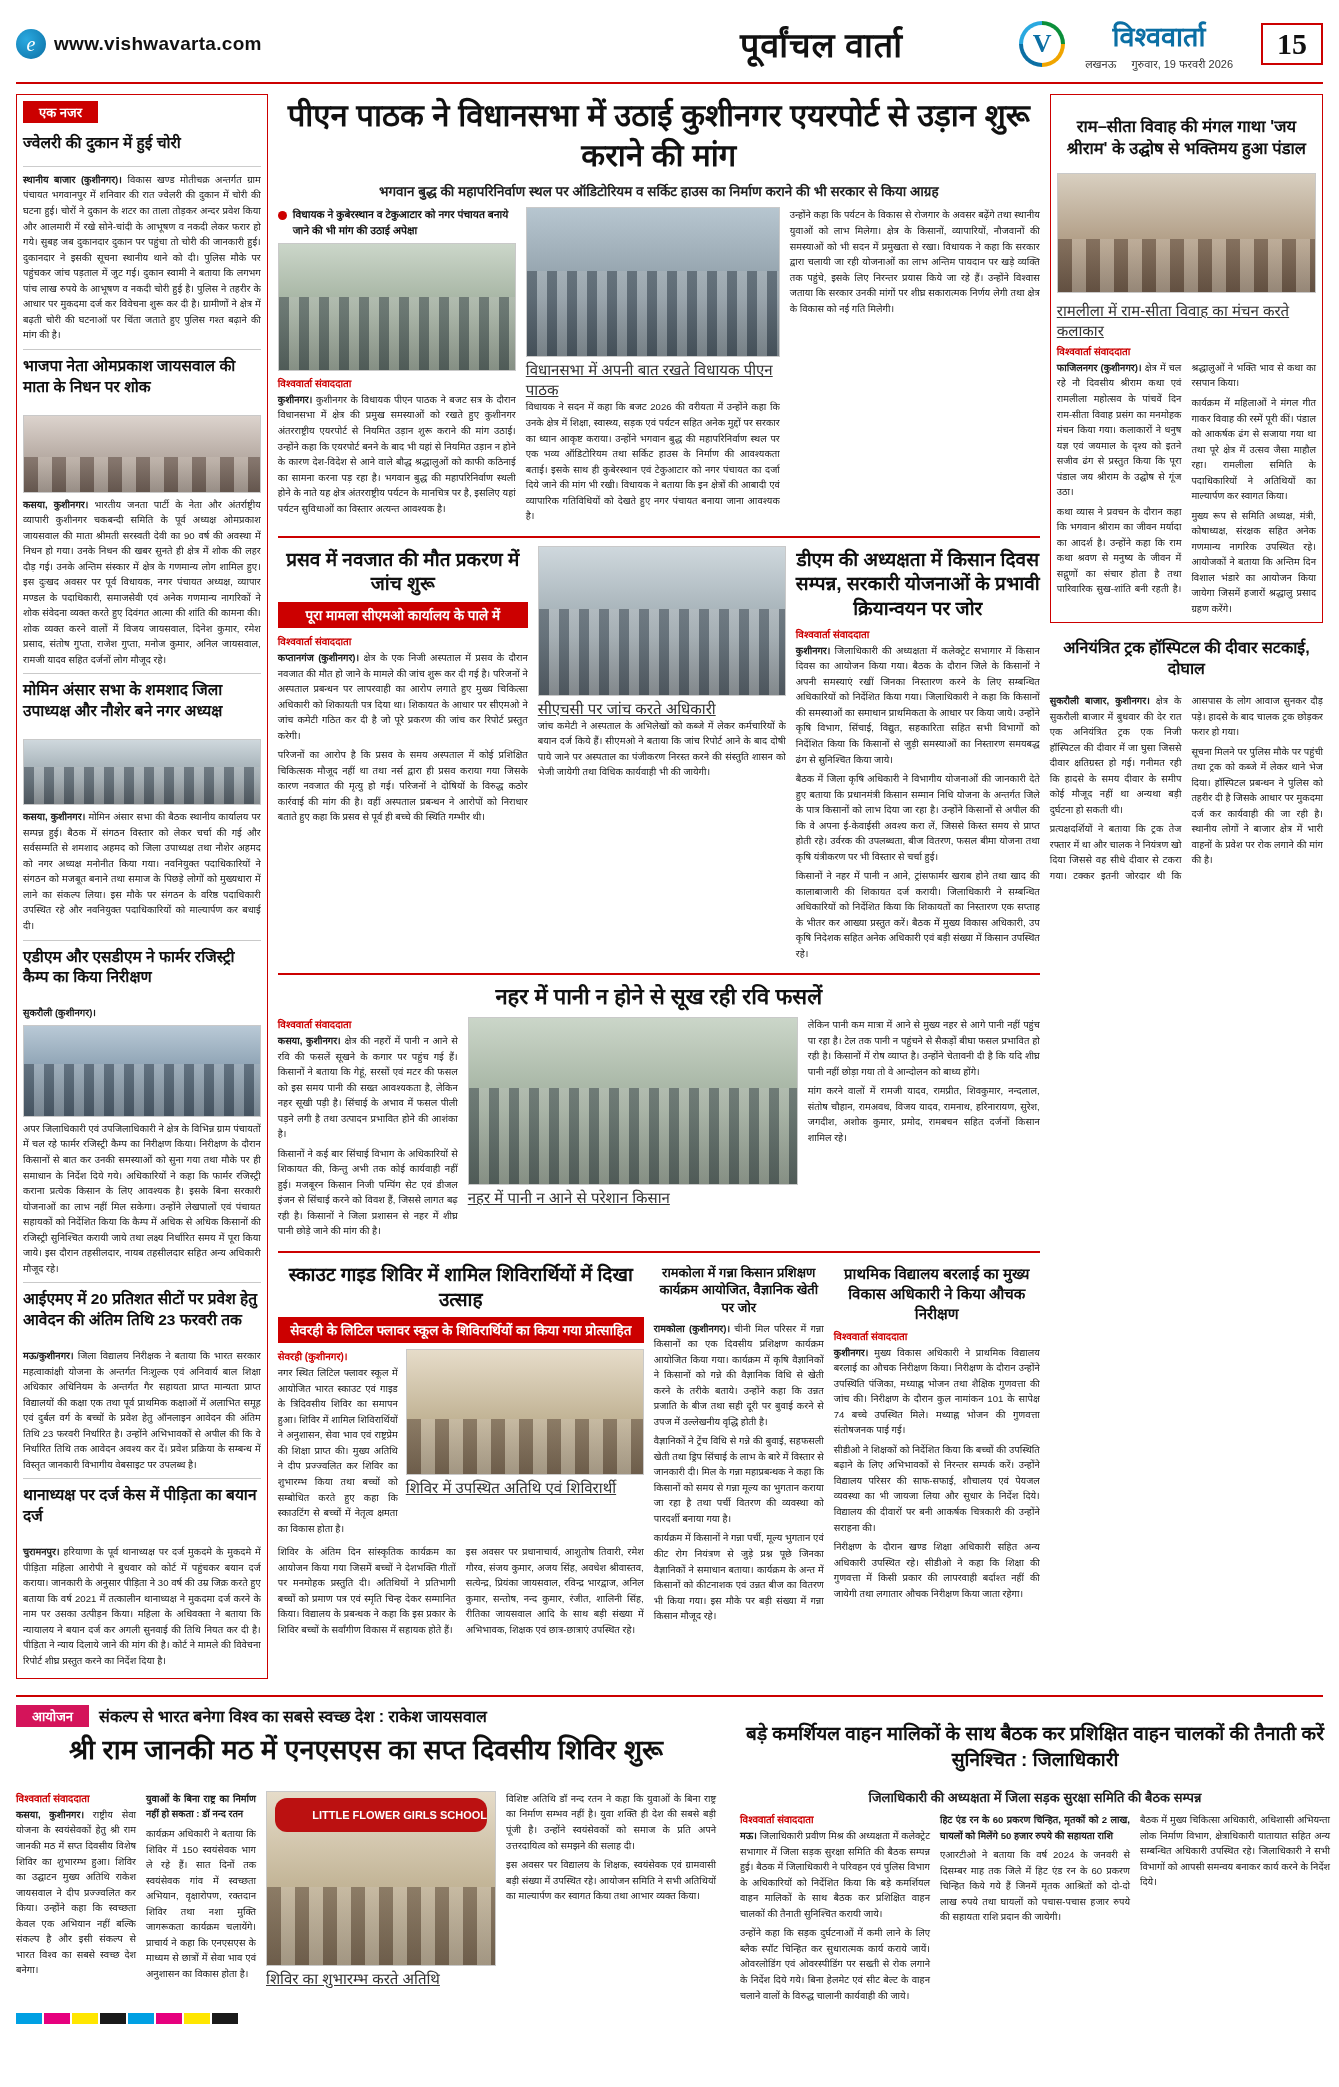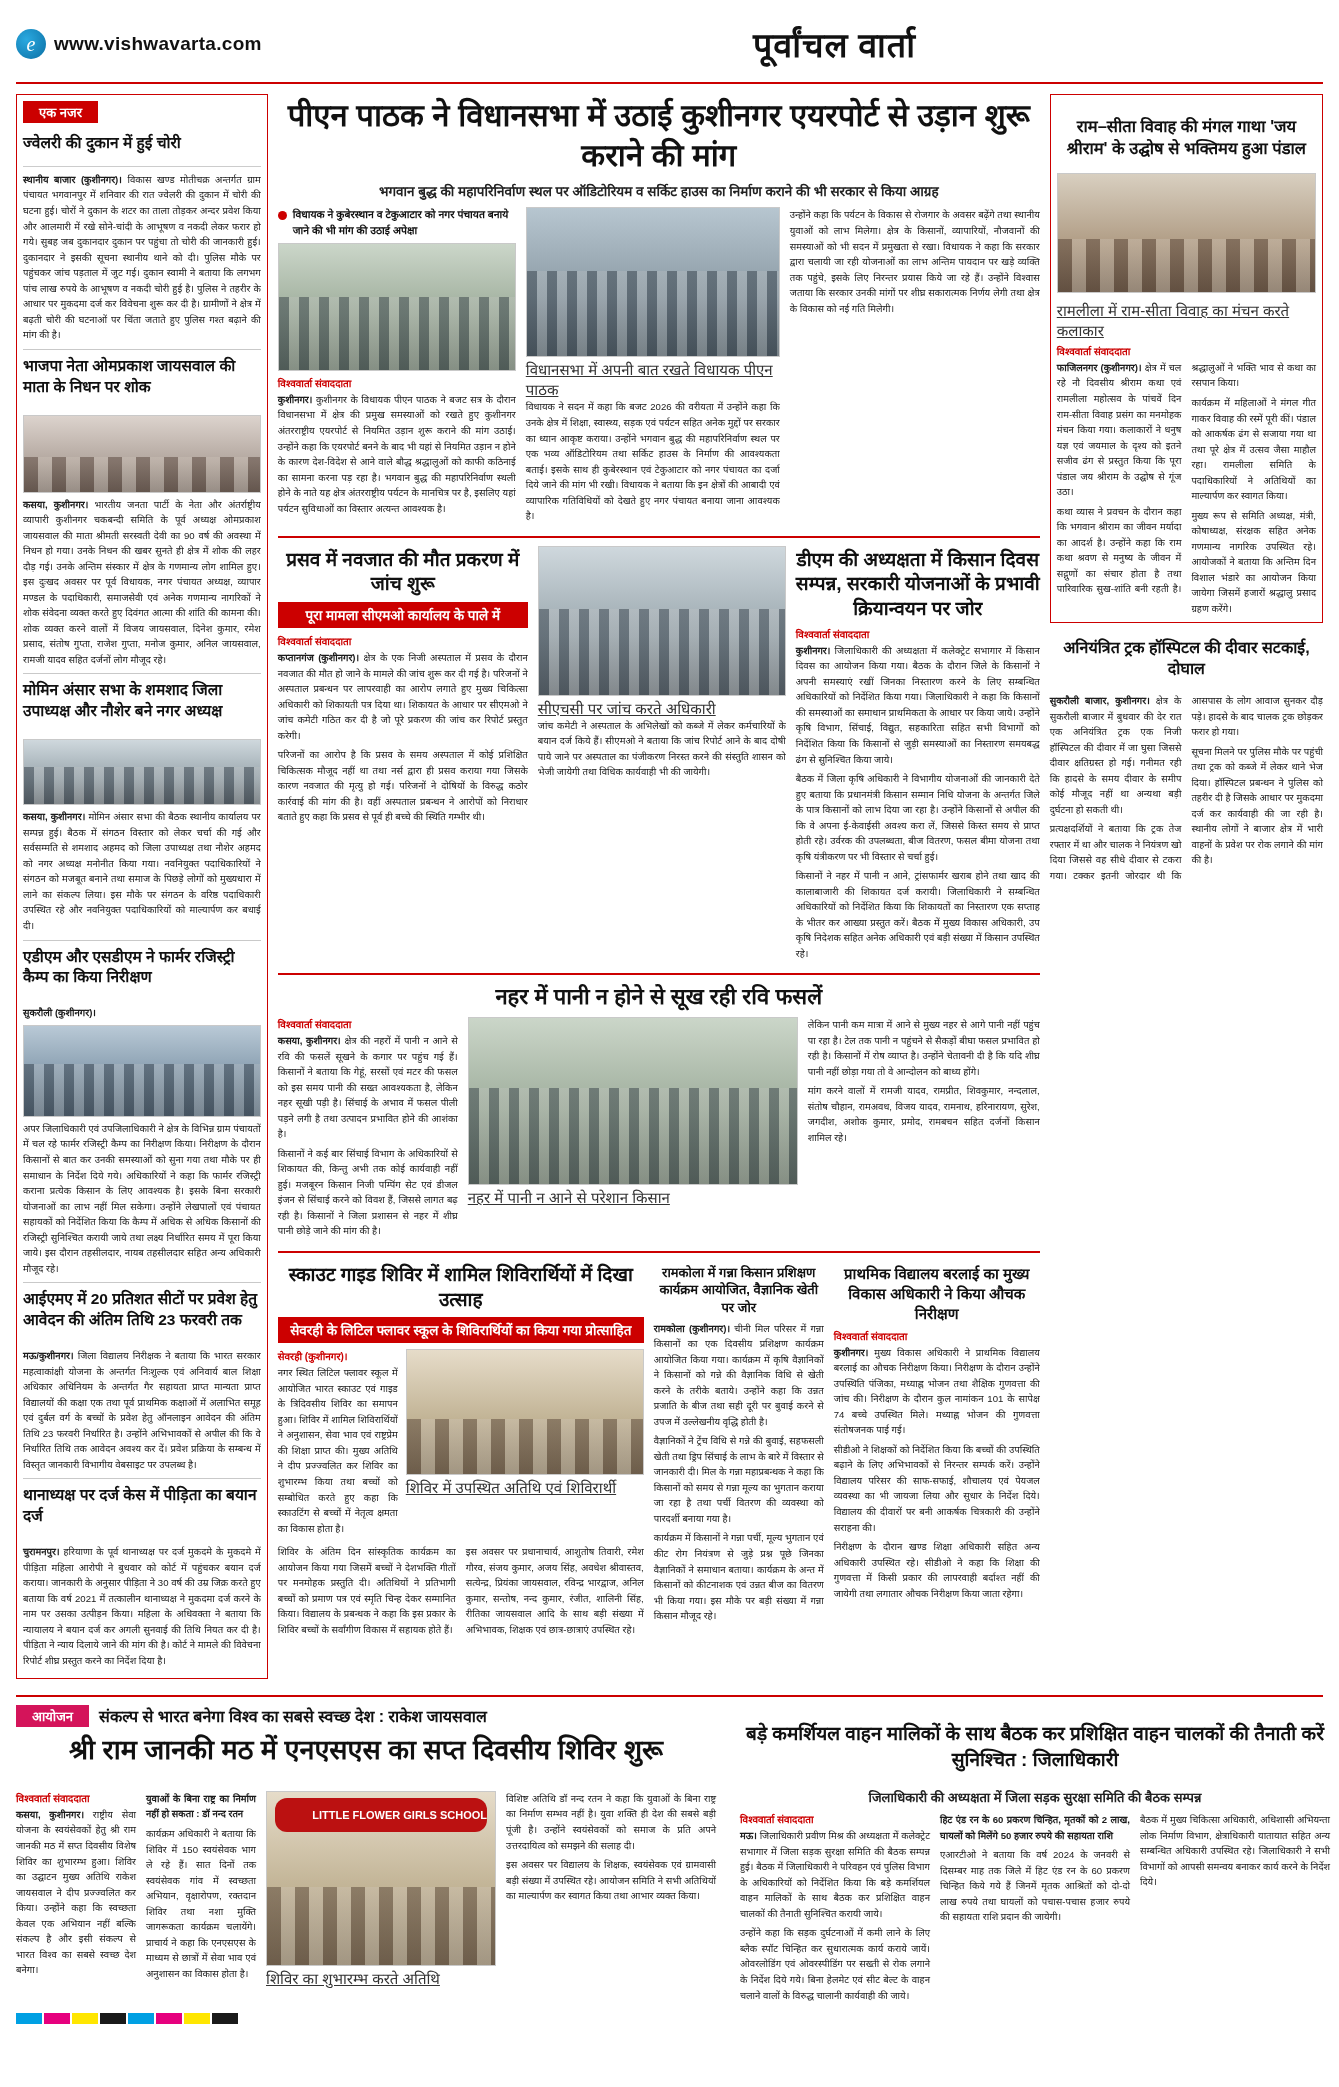--- a/index.html
+++ b/index.html
@@ -32,21 +32,21 @@
   .mh-left {
     display:flex; align-items:center; gap:8px; width: 330px;
   }
   .mh-logo {
     width: 30px; height: 30px; border-radius:50%;
     background: radial-gradient(circle at 35% 35%, #2aa9e0, #0b6fa4);
     color:#fff; font-size:20px; line-height:30px; text-align:center;
     font-family:"Liberation Serif", serif; font-style:italic;
   }
   .mh-url { font-size: 19px; letter-spacing:.3px; color:#111; font-weight:600; }
-  .mh-center { flex:1; text-align:center; }
+  .mh-center { flex:1; text-align:right; }
   .mh-center .pv {
     font-size: 34px; font-weight: 800; color:#111;
     font-family:"Liberation Serif", serif;
     letter-spacing: 1px;
   }
   .mh-right { width: 420px; display:flex; align-items:center; justify-content:flex-end; gap:14px; }
   .brandblock { text-align:center; }
   .brandname {
     font-size: 27px; font-weight:800; color:#0b6fa4;
     font-family:"Liberation Serif", serif;
@@ -164,20 +164,31 @@
 <div class="page">
 
   <div class="masthead">
     <div class="mh-left">
       <div class="mh-logo">e</div>
       <div class="mh-url">www.vishwavarta.com</div>
     </div>
     <div class="mh-center">
       <div class="pv">पूर्वांचल वार्ता</div>
     </div>
+    <div class="mh-right">
+      <div class="vlogo"></div>
+      <div class="brandblock">
+        <div class="brandname">विश्ववार्ता</div>
+        <div class="brandsub">
+          <span>लखनऊ</span>
+          <span>गुरुवार, 19 फरवरी 2026</span>
+        </div>
+      </div>
+      <div class="pagenum">15</div>
+    </div>
   </div>
 
   <div class="content">
 
     <div class="col-left">
       <div class="box redbox">
         <div class="tag">एक नजर</div>
 
         <h2 class="head">ज्वेलरी की दुकान में हुई चोरी</h2>
         <div class="body">

